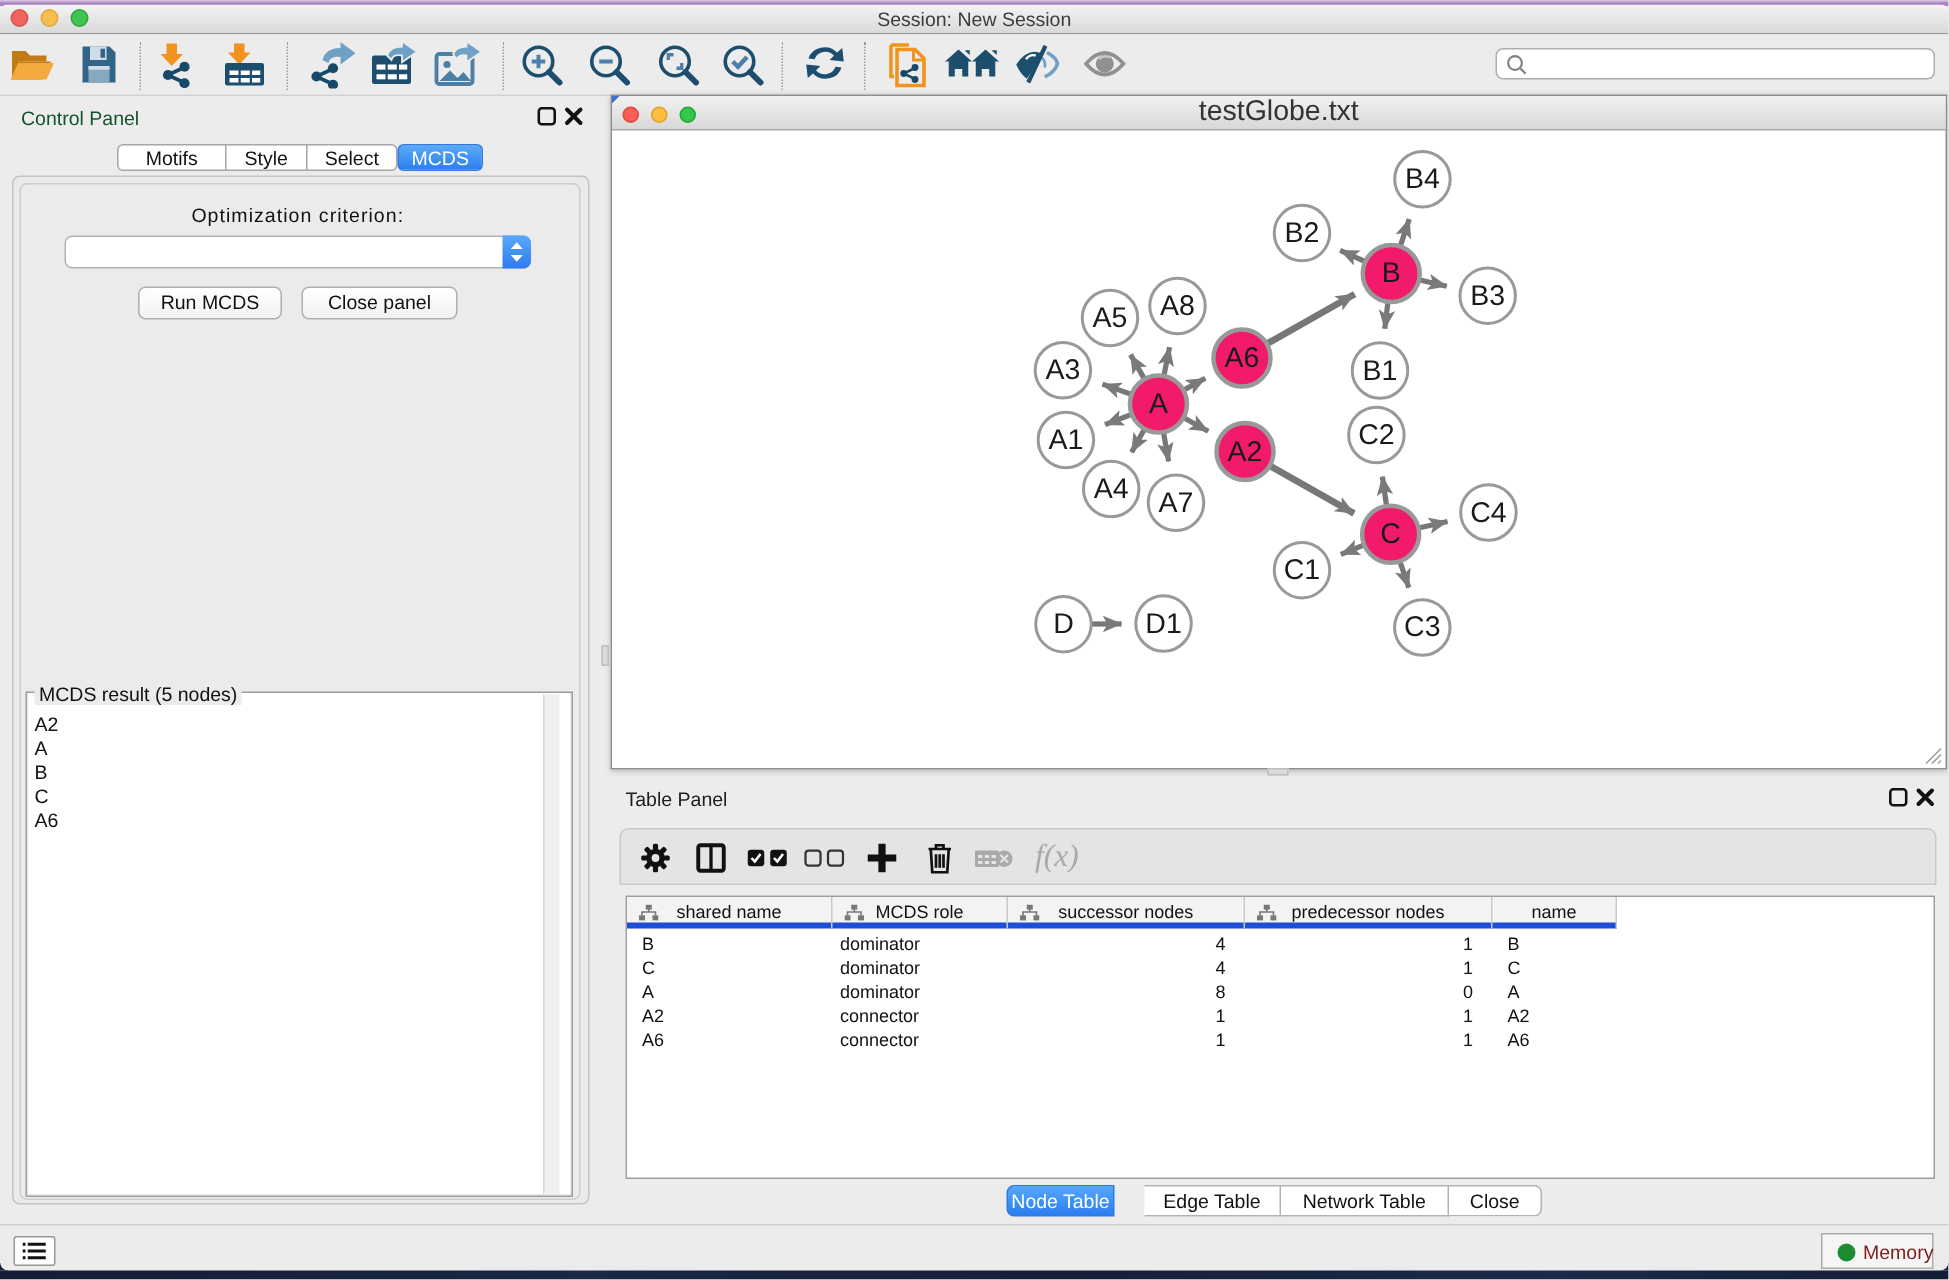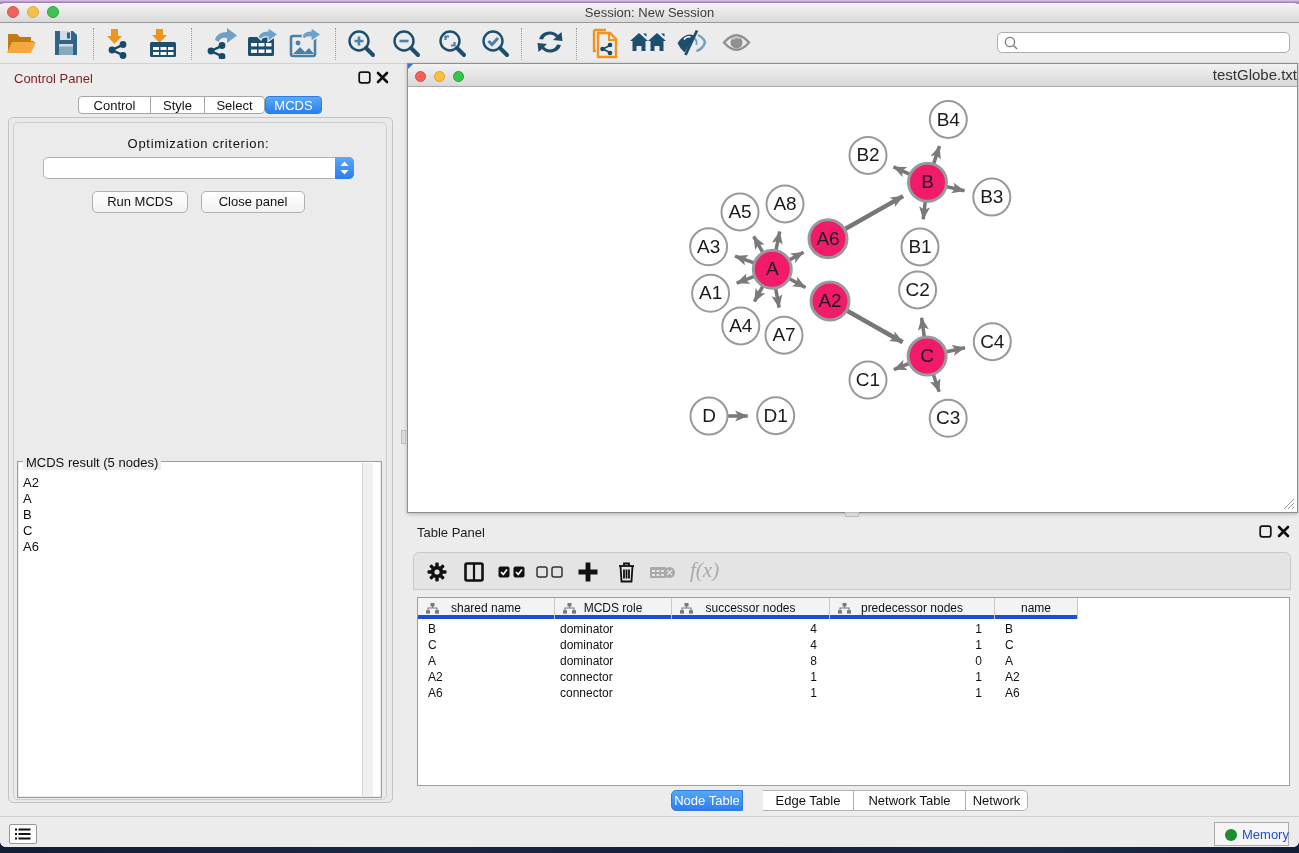--- a/index.html
+++ b/index.html
@@ -5,49 +5,49 @@
 body{font-family:"Liberation Sans",sans-serif;background:#ececec;position:relative}
 .abs{position:absolute}
 .tl{border-radius:50%;width:12px;height:12px;position:absolute;top:6px}
 #titlebar{left:0;top:3px;width:1299px;height:20px;background:linear-gradient(#f4f4f4,#d9d9d9);border-bottom:1px solid #989898;border-radius:5px 5px 0 0}
 #titlebar .t{width:100%;text-align:center;font-size:13px;color:#3c3c3c;line-height:19px}
 #toolbar{left:0;top:23px;width:1299px;height:41px;background:#ececec;border-bottom:1px solid #d2d2d2}
 .sep{position:absolute;top:28px;width:1px;height:32px;border-left:1px dotted #9a9a9a}
 .icon{position:absolute;top:27px}
 #searchbox{position:absolute;left:997px;top:32px;width:293px;height:21px;background:#fff;border:1px solid #adadad;border-radius:5px}
 
-#cp-title{left:14px;top:71px;font-size:13px;color:#7f1d1d}
+#cp-title{left:14px;top:71px;font-size:13px;color:#14532d}
 #cp-box{left:8px;top:117px;width:385px;height:686px;border:1px solid #c3c3c3;border-radius:5px;background:#eaeaea}
 #cp-inner{left:13px;top:122px;width:374px;height:678px;border:1px solid #cdcdcd;border-radius:5px;background:#ebebeb}
 .tab{position:absolute;top:96px;height:18px;font-size:13px;text-align:center;line-height:17px;background:#fff;border:1px solid #a6a6a6;color:#111}
 .tabsel{background:linear-gradient(#5aaaf7,#2c7ef0);color:#fff;border:1px solid #2f7ce0;border-radius:4px}
 #opt-label{left:43px;top:136px;letter-spacing:0.7px;width:311px;text-align:center;font-size:13px;color:#111}
 #dropdown{left:43px;top:157px;width:311px;height:22px;background:#fff;border:1px solid #b2b2b2;border-radius:5px;font-size:13px;line-height:20px;color:#111}
 #dropdown .txt{position:absolute;left:8px;top:1px}
 #dd-btn{position:absolute;right:-1px;top:-1px;width:19px;height:22px;border-radius:0 5px 5px 0;background:linear-gradient(#59a9f8,#2d7bef)}
 .btn{position:absolute;top:191px;height:22px;background:linear-gradient(#ffffff,#f2f2f2);border:1px solid #b0b0b0;border-radius:5px;font-size:13px;text-align:center;line-height:20px;color:#111}
 #fieldset{left:17px;top:461px;width:365px;height:337px;border:1px solid #9d9d9d}
 #fs-legend{left:23px;top:455px;background:#ebebeb;font-size:13px;color:#111;padding:0 3px}
 #fs-list{left:19px;top:462px;width:361px;height:334px;background:#fff;font-size:13px;color:#111;line-height:16px;padding:13px 0 0 4px}
 #fs-scroll{left:362px;top:463px;width:11px;height:333px;background:#f0f0f0;border-left:1px solid #d8d8d8}
 
 #netwin{left:407px;top:63px;width:891px;height:450px;background:#fff;border:1px solid #8d8d8d;box-shadow:0 1px 4px rgba(0,0,0,.25)}
 #nw-title{left:0;top:0;width:889px;height:23px;background:linear-gradient(#f2f2f2,#d8d8d8);border-bottom:1px solid #a9a9a9}
-#nw-title .t{width:100%;text-align:right;font-size:15px;color:#333;line-height:22px}
+#nw-title .t{width:100%;text-align:center;font-size:19px;color:#333;line-height:22px}
 
 #tp-title{left:417px;top:525px;font-size:13px;color:#1d1d1d}
 #tp-toolbar{left:413px;top:552px;width:878px;height:38px;background:#e4e4e4;border:1px solid #c9c9c9;border-radius:6px 6px 0 0}
 #tp-table{left:417px;top:597px;width:873px;height:189px;background:#fff;border:1px solid #9e9e9e}
 #tp-head{position:absolute;left:0;top:0;width:660px;height:21px;background:#f3f3f3;border-bottom:4px solid #1d4ed8;font-size:12px;color:#111}
 .th{position:absolute;top:0;height:21px;line-height:21px;text-align:center;border-right:1px solid #c9c9c9}
 .row{position:absolute;font-size:12px;color:#111;height:16px;line-height:16px}
 .bt{position:absolute;top:790px;height:21px;font-size:13px;text-align:center;line-height:20px;background:#fff;border:1px solid #b3b3b3;color:#111}
 .btsel{background:linear-gradient(#55a7f8,#2c7ef0);color:#fff;border:1px solid #2f7ce0}
 #statusbar{left:0;top:816px;width:1299px;height:31px;background:#ececec;border-top:1px solid #cfcfcf}
-#memorybtn{position:absolute;left:1214px;top:822px;width:75px;height:24px;background:#f5f5f5;border:1px solid #ababab;font-size:13px;color:#1d4ed8}
+#memorybtn{position:absolute;left:1214px;top:822px;width:75px;height:24px;background:#f5f5f5;border:1px solid #ababab;font-size:13px;color:#7f1d1d}
 #listbtn{position:absolute;left:9px;top:824px;width:28px;height:20px;background:#fdfdfd;border:1px solid #989898;border-radius:2px}
 #darkstrip{left:0;top:847px;width:1299px;height:6px;background:linear-gradient(90deg,#121d36,#1a2745 30%,#141f3a 55%,#1c2a49 80%,#121d36)}
 </style></head>
 <body>
 <div class="abs" style="left:0;top:0;width:1299px;height:4px;background:linear-gradient(#d9cce6,#a87fbc 60%,#b286c4)"></div>
 <div class="abs" id="titlebar">
     <div class="t">Session: New Session</div>
   </div>
 <div class="tl" style="left:7px;background:#ef655d;border:1px solid #d7554d"></div>
 <div class="tl" style="left:27px;background:#f5be4f;border:1px solid #dfa93f"></div>
@@ -205,21 +205,21 @@
 
 <div class="abs" id="cp-title">Control Panel</div>
 <svg class="abs" style="left:358px;top:71px" width="13" height="13" viewBox="0 0 13 13">
     <rect x="1.2" y="1.2" width="10.6" height="10.6" rx="2" fill="none" stroke="#111" stroke-width="1.7"></rect>
   </svg>
 <svg class="abs" style="left:376px;top:71px" width="13" height="13" viewBox="0 0 13 13">
     <path d="M2 2 L11 11 M11 2 L2 11" stroke="#111" stroke-width="2.6" stroke-linecap="round"></path>
   </svg>
 <div class="abs" id="cp-box"></div>
 <div class="abs" id="cp-inner"></div>
-<div class="tab" style="left:78px;width:73px;border-radius:4px 0 0 4px">Control</div>
+<div class="tab" style="left:78px;width:73px;border-radius:4px 0 0 4px">Motifs</div>
 <div class="tab" style="left:150px;width:55px">Style</div>
 <div class="tab" style="left:204px;width:61px;border-radius:0 4px 4px 0">Select</div>
 <div class="tab tabsel" style="left:265px;width:57px">MCDS</div>
 <div class="abs" id="opt-label">Optimization criterion:</div>
 <div class="abs" id="dropdown">
 <div id="dd-btn"><svg width="19" height="22" viewBox="0 0 19 22">
         <path d="M9.5 4.5 L13.5 9 h-8 z" fill="#fff"></path>
         <path d="M9.5 17.5 L13.5 13 h-8 z" fill="#fff"></path>
       </svg></div>
   </div>
@@ -444,21 +444,21 @@
 <div class="row" style="left:10px;top:87px">A6</div>
     <div class="row" style="left:142px;top:87px">connector</div>
     <div class="row" style="left:299px;top:87px;width:100px;text-align:right">1</div>
     <div class="row" style="left:464px;top:87px;width:100px;text-align:right">1</div>
     <div class="row" style="left:587px;top:87px">A6</div>
 </div>
 
 <div class="bt btsel" style="left:671px;width:72px;border-radius:5px 0 0 5px">Node Table</div>
 <div class="bt" style="left:763px;width:91px;border-left:none">Edge Table</div>
 <div class="bt" style="left:854px;width:112px;border-left:none">Network Table</div>
-<div class="bt" style="left:966px;width:62px;border-left:none;border-radius:0 5px 5px 0">Network</div>
+<div class="bt" style="left:966px;width:62px;border-left:none;border-radius:0 5px 5px 0">Close</div>
 
 <div class="abs" id="statusbar"></div>
 <div id="listbtn">
     <svg width="16" height="12" viewBox="0 0 16 12" style="position:absolute;left:5px;top:3px">
       <g fill="#111">
         <rect x="0" y="0.5" width="2" height="2"></rect>
         <rect x="3.5" y="0.5" width="12" height="2"></rect>
         <rect x="0" y="5" width="2" height="2"></rect>
         <rect x="3.5" y="5" width="12" height="2"></rect>
         <rect x="0" y="9.5" width="2" height="2"></rect>

